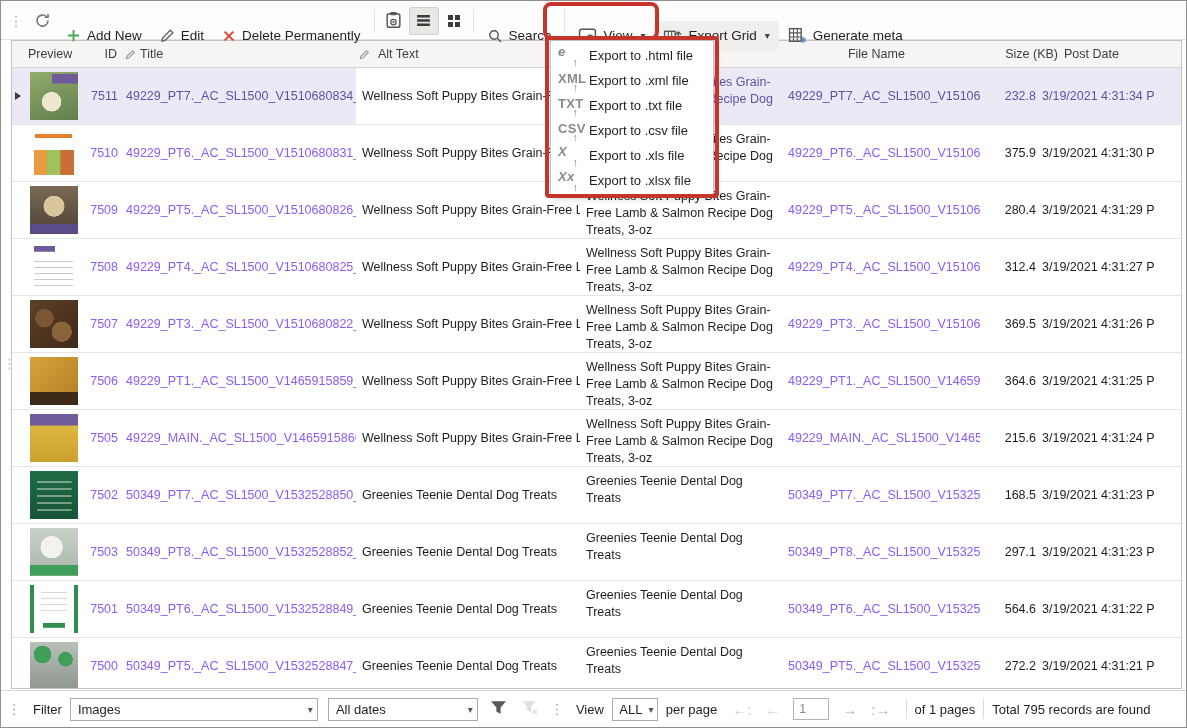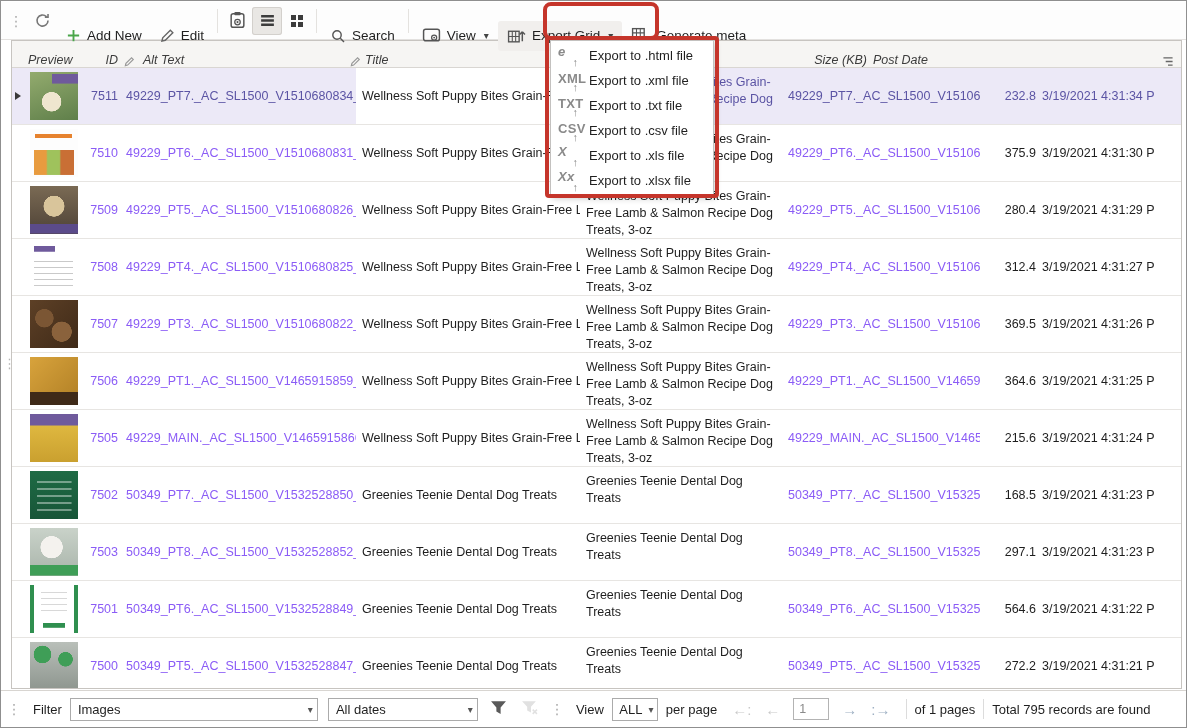--- a/index.html
+++ b/index.html
@@ -17,21 +17,21 @@
   .ticon { display:flex; align-items:center; justify-content:center; width:30px; height:28px; border-radius:3px; }
   .ticon.active { background:#e9e7e4; box-shadow:0 0 0 1px #d3d0cc inset; }
   .tsep { width:1px; height:24px; background:#e4e2df; margin:0 4px; }
   .caret { font-size:10px; color:#444; margin-left:2px; }
   .export-btn { background:#f1efed; }
 
   
   .grid-area { position:absolute; top:39px; left:10px; right:4px; bottom:38px;
                border:1px solid #c7c4c0; background:#fff; overflow:hidden; font-size:12.5px; }
   .ghead { display:flex; height:27px; background:#f6f5f3; border-bottom:1px solid #d9d6d2; color:#3d3d3d; }
-  .ghead .hcell { display:flex; align-items:flex-end; gap:4px; overflow:hidden;font-style:italic; }
+  .ghead .hcell { display:flex; align-items:center; gap:4px; overflow:hidden; }
   .rows { height:calc(100% - 27px); overflow:hidden; }
   .row { display:flex; height:57px; border-bottom:1px solid #e7e5e2; background:#fff; align-items:center; }
   .cell { overflow:hidden; white-space:nowrap; }
 
   .c-ind   { width:12px; display:flex; align-items:center; justify-content:center; align-self:stretch; }
   .c-prev  { width:64px; display:flex; align-items:center; }
   .c-id    { width:30px; text-align:right; }
   .c-title { width:238px; padding-left:8px; }
   .c-alt   { width:224px; padding-left:6px; align-self:stretch; display:flex; align-items:center; }
   .c-cap   { width:200px; padding:6px 4px 0 6px; white-space:normal; line-height:1.35;
@@ -133,20 +133,26 @@
           <path d="M8 2v12M2 8h12" stroke="#4aa64a" stroke-width="2"></path>
         </svg>
       <span>Add New</span>
     </div>
     <div class="tbtn">
       <svg width="15" height="15" viewBox="0 0 16 16">
           <path d="M2 14l.9-3.6L11 2.3l2.7 2.7-8.1 8.1z" fill="none" stroke="#666" stroke-width="1.5"></path>
         </svg>
       <span>Edit</span>
     </div>
+    <div class="tbtn">
+      <svg width="14" height="14" viewBox="0 0 16 16">
+          <path d="M3 3l10 10M13 3L3 13" stroke="#d84434" stroke-width="2.3"></path>
+        </svg>
+      <span>Delete Permanently</span>
+    </div>
     <span class="tsep"></span>
     <span class="ticon">
       <svg width="19" height="19" viewBox="0 0 18 18">
           <rect x="3" y="2.5" width="12" height="13" rx="2" fill="none" stroke="#555" stroke-width="1.4"></rect>
           <rect x="6" y="1" width="6" height="3" rx="1" fill="#555"></rect>
           <circle cx="9" cy="10.5" r="2.6" fill="none" stroke="#555" stroke-width="1.2"></circle>
           <circle cx="9" cy="10.5" r="1" fill="#555"></circle>
         </svg>
     </span>
     <span class="ticon active">
@@ -201,34 +207,37 @@
 
   <div class="grid-area">
     <div class="ghead">
       <div class="hcell c-ind"></div>
       <div class="hcell c-prev">
           <span>Preview</span>
         </div>
       <div class="hcell c-id">
           <span style="width:100%">ID</span>
         </div>
+      <div class="hcell c-title">
+        <svg width="11" height="11" viewBox="0 0 16 16">
+            <path d="M2 14l.8-3.3L11 2.5l2.5 2.5-8.2 8.2z" fill="none" stroke="#999" stroke-width="1.7"></path>
+          </svg>
+        <span>Title</span>
+      </div>
       <div class="hcell c-alt">
         <svg width="11" height="11" viewBox="0 0 16 16" style="margin-right:4px">
             <path d="M2 14l.8-3.3L11 2.5l2.5 2.5-8.2 8.2z" fill="none" stroke="#999" stroke-width="1.7"></path>
           </svg>
         <span>Alt Text</span>
       </div>
-      <div class="hcell c-title">
-        <svg width="11" height="11" viewBox="0 0 16 16">
-            <path d="M2 14l.8-3.3L11 2.5l2.5 2.5-8.2 8.2z" fill="none" stroke="#999" stroke-width="1.7"></path>
-          </svg>
-        <span>Title</span>
-      </div>
       <div class="hcell c-cap">
           <span></span>
+        </div>
+      <div class="hcell c-file">
+          <span>File Name</span>
         </div>
       <div class="hcell c-size">
           <span>Size (KB)</span>
         </div>
       <div class="hcell c-date">
           <span>Post Date</span>
         </div>
       <div class="hcell c-menu">
         <svg width="14" height="11" viewBox="0 0 14 12">
             <path d="M2 2h10M4.5 6h7.5M7 10h5" stroke="#666" stroke-width="1.4"></path>

